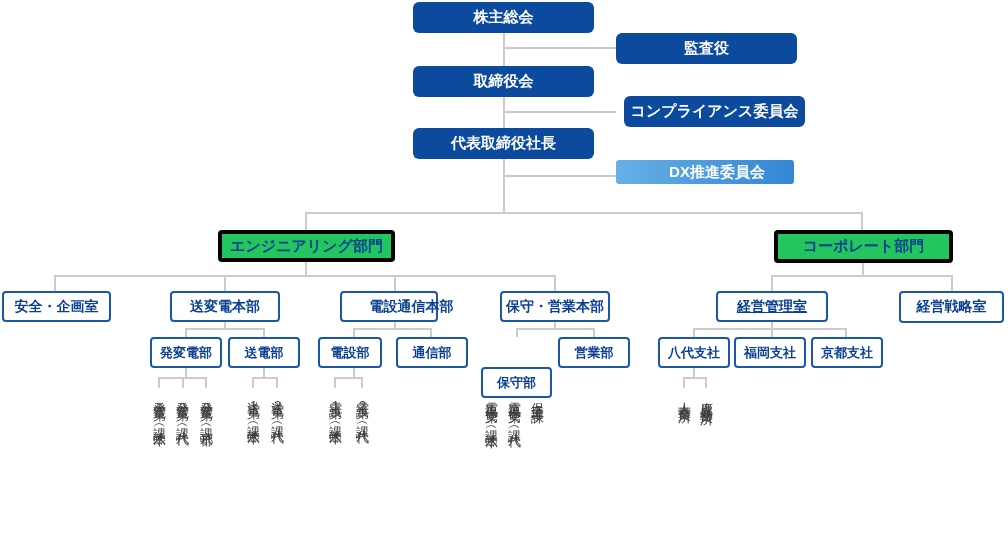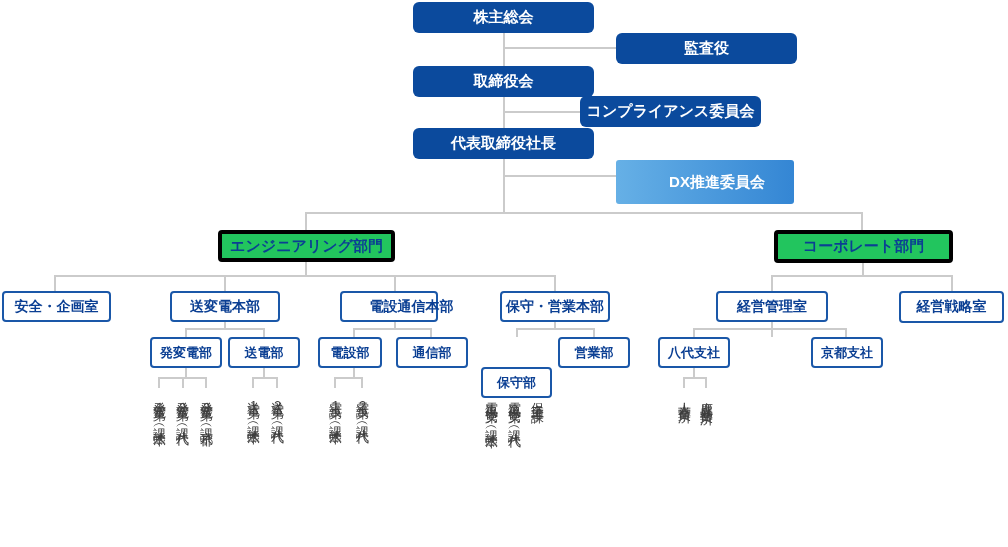--- a/index.html
+++ b/index.html
@@ -68,42 +68,43 @@
       <polyline points="491,388 491,378 537,378 537,388"></polyline>
       <polyline points="514,378 514,388"></polyline>
       <polyline points="694,368 694,378"></polyline>
       <polyline points="684,388 684,378 706,378 706,388"></polyline>
     </g>
   </svg>
 
   <div class="box filled" style="left:413px;top:2px;width:181px;height:31px;">株主総会</div>
   <div class="box filled" style="left:616px;top:33px;width:181px;height:31px;">監査役</div>
   <div class="box filled" style="left:413px;top:66px;width:181px;height:31px;">取締役会</div>
-  <div class="box filled" style="left:580px;top:96px;width:181px;height:31px;">コンプライアンス委員会</div>
+  <div class="box filled" style="left:624px;top:96px;width:181px;height:31px;">コンプライアンス委員会</div>
   <div class="box filled" style="left:413px;top:128px;width:181px;height:31px;">代表取締役社長</div>
-  <div class="box gradient" style="left:616px;top:160px;width:178px;height:44px;padding-left:24px;">DX推進委員会</div>
+  <div class="box gradient" style="left:616px;top:160px;width:178px;height:24px;padding-left:24px;">DX推進委員会</div>
 
   <div class="box dept" style="left:218px;top:230px;width:177px;height:32px;">エンジニアリング部門</div>
   <div class="box dept" style="left:774px;top:230px;width:179px;height:33px;">コーポレート部門</div>
 
   <div class="box outline" style="left:2px;top:291px;width:109px;height:31px;">安全・企画室</div>
   <div class="box outline" style="left:170px;top:291px;width:110px;height:31px;">送変電本部</div>
   <div class="box outline" style="left:340px;top:291px;width:98px;height:31px;padding-left:45px;">電設通信本部</div>
   <div class="box outline" style="left:500px;top:291px;width:110px;height:31px;">保守・営業本部</div>
 
-  <div class="box outline" style="left:716px;top:291px;width:112px;height:31px;">経営管理室</div>
+  <div class="box outline" style="left:716px;top:291px;width:112px;height:31px;text-decoration:underline;">経営管理室</div>
   <div class="box outline" style="left:899px;top:291px;width:105px;height:32px;">経営戦略室</div>
 
   <div class="box outline sm" style="left:150px;top:337px;width:72px;height:31px;">発変電部</div>
   <div class="box outline sm" style="left:228px;top:337px;width:72px;height:31px;">送電部</div>
   <div class="box outline sm" style="left:318px;top:337px;width:64px;height:31px;">電設部</div>
   <div class="box outline sm" style="left:396px;top:337px;width:72px;height:31px;">通信部</div>
   <div class="box outline sm" style="left:481px;top:337px;width:71px;height:31px;margin-top:30px;">保守部</div>
   <div class="box outline sm" style="left:558px;top:337px;width:72px;height:31px;">営業部</div>
   <div class="box outline sm" style="left:658px;top:337px;width:72px;height:31px;">八代支社</div>
+  <div class="box outline sm" style="left:734px;top:337px;width:72px;height:31px;">福岡支社</div>
   <div class="box outline sm" style="left:811px;top:337px;width:72px;height:31px;">京都支社</div>
 
   <div class="vtext" style="left:150px;">発変電第1課（熊本）</div>
   <div class="vtext" style="left:173px;">発変電第2課（八代）</div>
   <div class="vtext" style="left:197px;">発変電第3課（京都）</div>
   <div class="vtext" style="left:244px;">送電第1課（熊本）</div>
   <div class="vtext" style="left:268px;">送電第2課（八代）</div>
   <div class="vtext" style="left:326px;">電設第1課（熊本）</div>
   <div class="vtext" style="left:353px;">電設第2課（八代）</div>
   <div class="vtext" style="left:482px;">電気保安第1課（熊本）</div>

